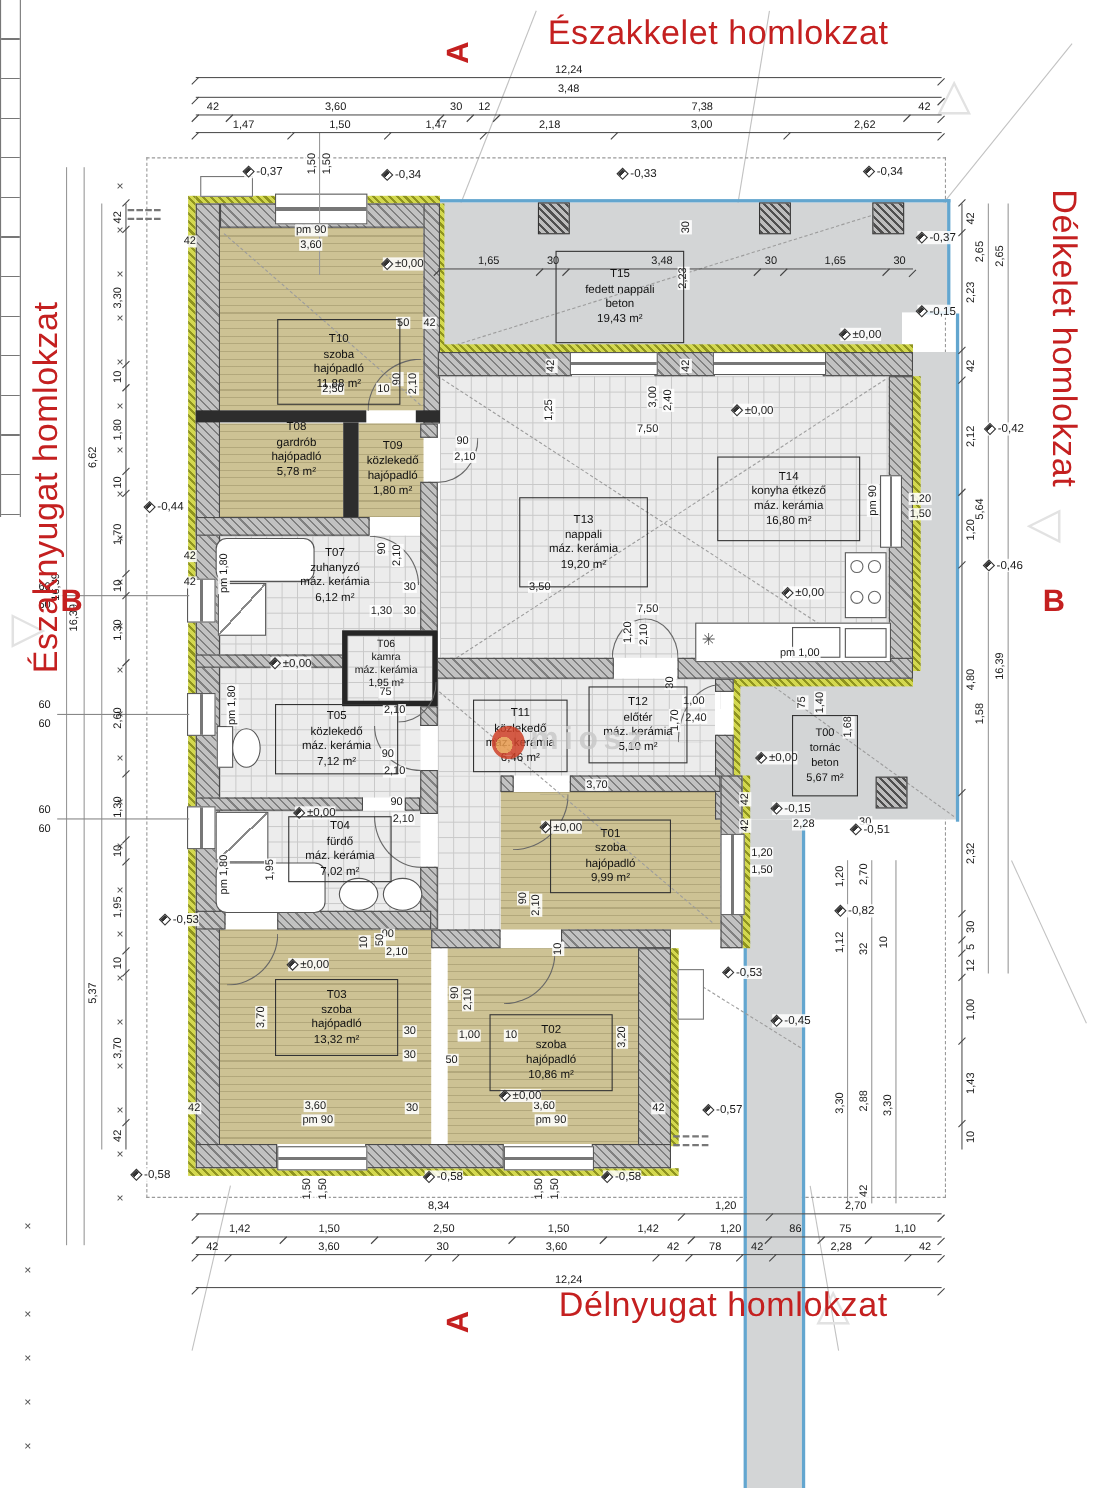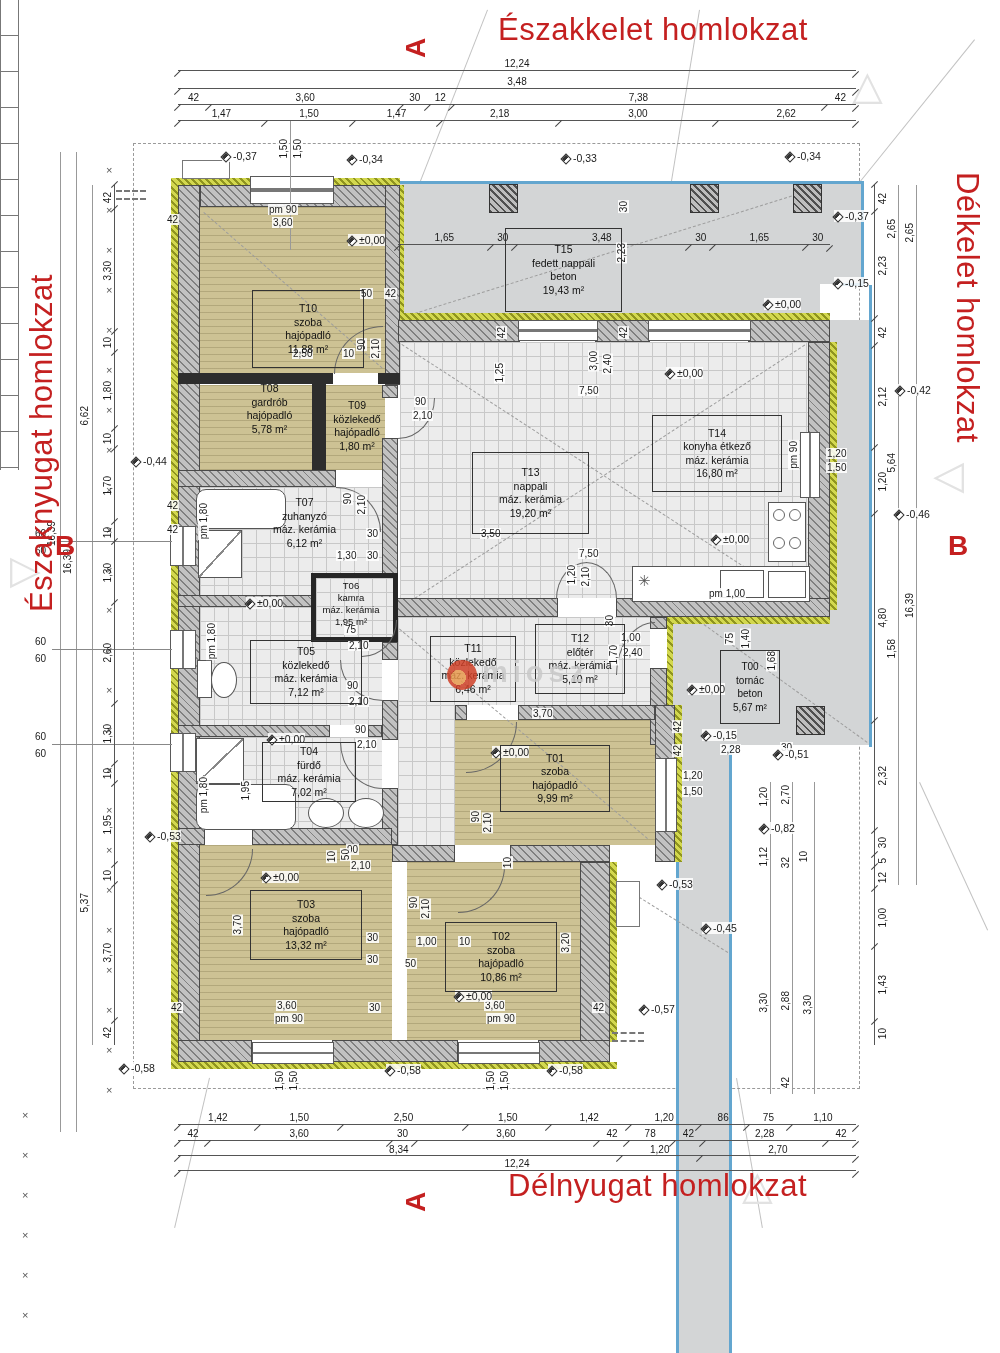--- a/index.html
+++ b/index.html
@@ -393,21 +393,21 @@
     <span class="seg" style="flex-grow:0.42">42</span>
     <span class="seg" style="flex-grow:3.60">3,60</span>
     <span class="seg" style="flex-grow:0.30">30</span>
     <span class="seg" style="flex-grow:3.60">3,60</span>
     <span class="seg" style="flex-grow:0.42">42</span>
     <span class="seg" style="flex-grow:0.78">78</span>
     <span class="seg" style="flex-grow:0.42">42</span>
     <span class="seg" style="flex-grow:2.28">2,28</span>
     <span class="seg" style="flex-grow:0.42">42</span>
   </div>
-  <div class="hchain" style="left:178px;top:1143px;width:678px;align-items:center;">
+  <div class="hchain" style="left:178px;top:1091px;width:678px;">
     <span class="seg" style="flex-grow:8.34">8,34</span>
     <span class="seg" style="flex-grow:1.20">1,20</span>
     <span class="seg" style="flex-grow:2.70">2,70</span>
   </div>
   <div class="hchain" style="left:178px;top:1158px;width:678px;">
     <span class="seg" style="flex-grow:12.24">12,24</span>
   </div>
 
   <div class="vline" style="left:60px;top:152px;height:980px;"></div>
   <div class="vline" style="left:76px;top:152px;height:980px;"></div>

